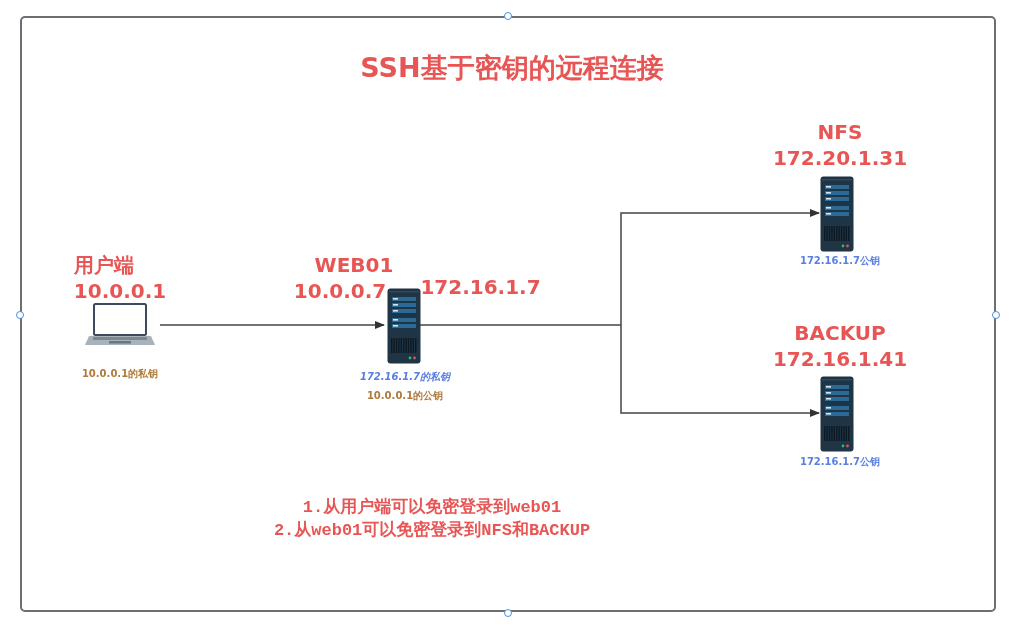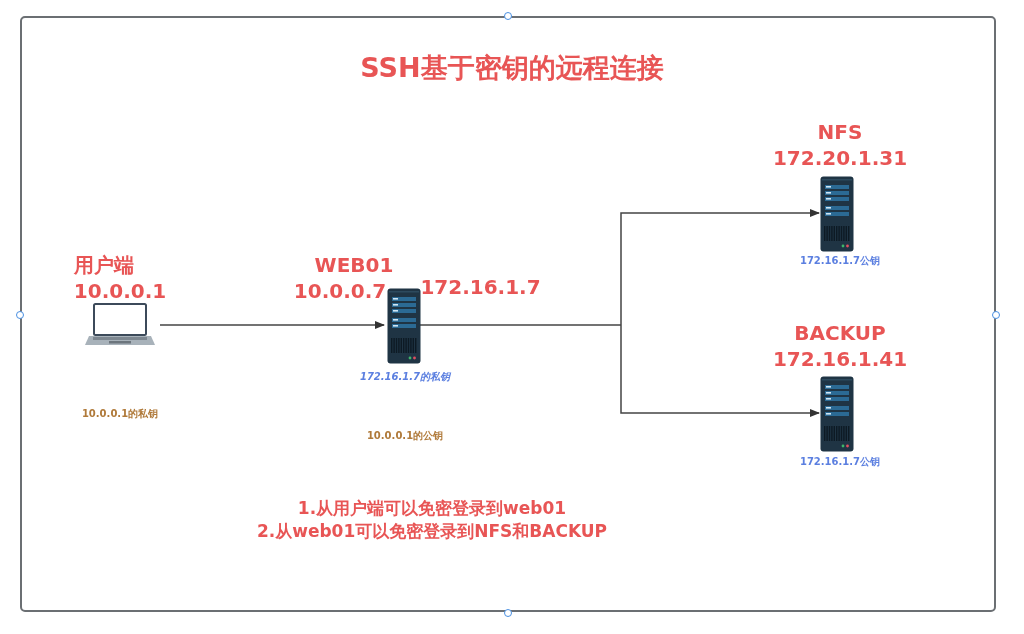--- a/index.html
+++ b/index.html
@@ -5,25 +5,25 @@
     html, body { margin: 0; padding: 0; background: #ffffff; }
     body { width: 1024px; height: 634px; position: relative; overflow: hidden;
            font-family: "DejaVu Sans", "Liberation Sans", sans-serif; }
     .frame { position: absolute; left: 20px; top: 16px; width: 976px; height: 596px;
              border: 2px solid #6b6f73; border-radius: 5px; box-sizing: border-box; }
     .handle { position: absolute; width: 8px; height: 8px; border: 1.6px solid #4a90e2;
               border-radius: 50%; background: #fff; box-sizing: border-box; }
     .txt { position: absolute; white-space: nowrap; font-weight: bold; text-align: center; }
     .red { color: #e85555; }
     .blue { color: #5b7fe0; }
-    .brown { color: #b07a3a; margin-top: 40px; }
+    .brown { color: #b07a3a; }
     .title { font-size: 27px; left: 0; width: 1024px; top: 50px; }
     .big { font-size: 20px; line-height: 26px; }
     .small { font-size: 10px; }
-    .note { font-size: 17px; line-height: 22px; left: 0; width: 864px; top: 497px; }
+    .note { font-size: 17px; line-height: 22px; left: 0; width: 864px; top: 497px; font-family: Liberation Mono, monospace; }
     svg.lines { position: absolute; left: 0; top: 0; }
     .icon { position: absolute; }
   </style>
 </head>
 <body>
 
 <div class="frame"></div>
 <div class="handle" style="left:504px; top:12px;"></div>
 <div class="handle" style="left:504px; top:609px;"></div>
 <div class="handle" style="left:16px; top:311px;"></div>

